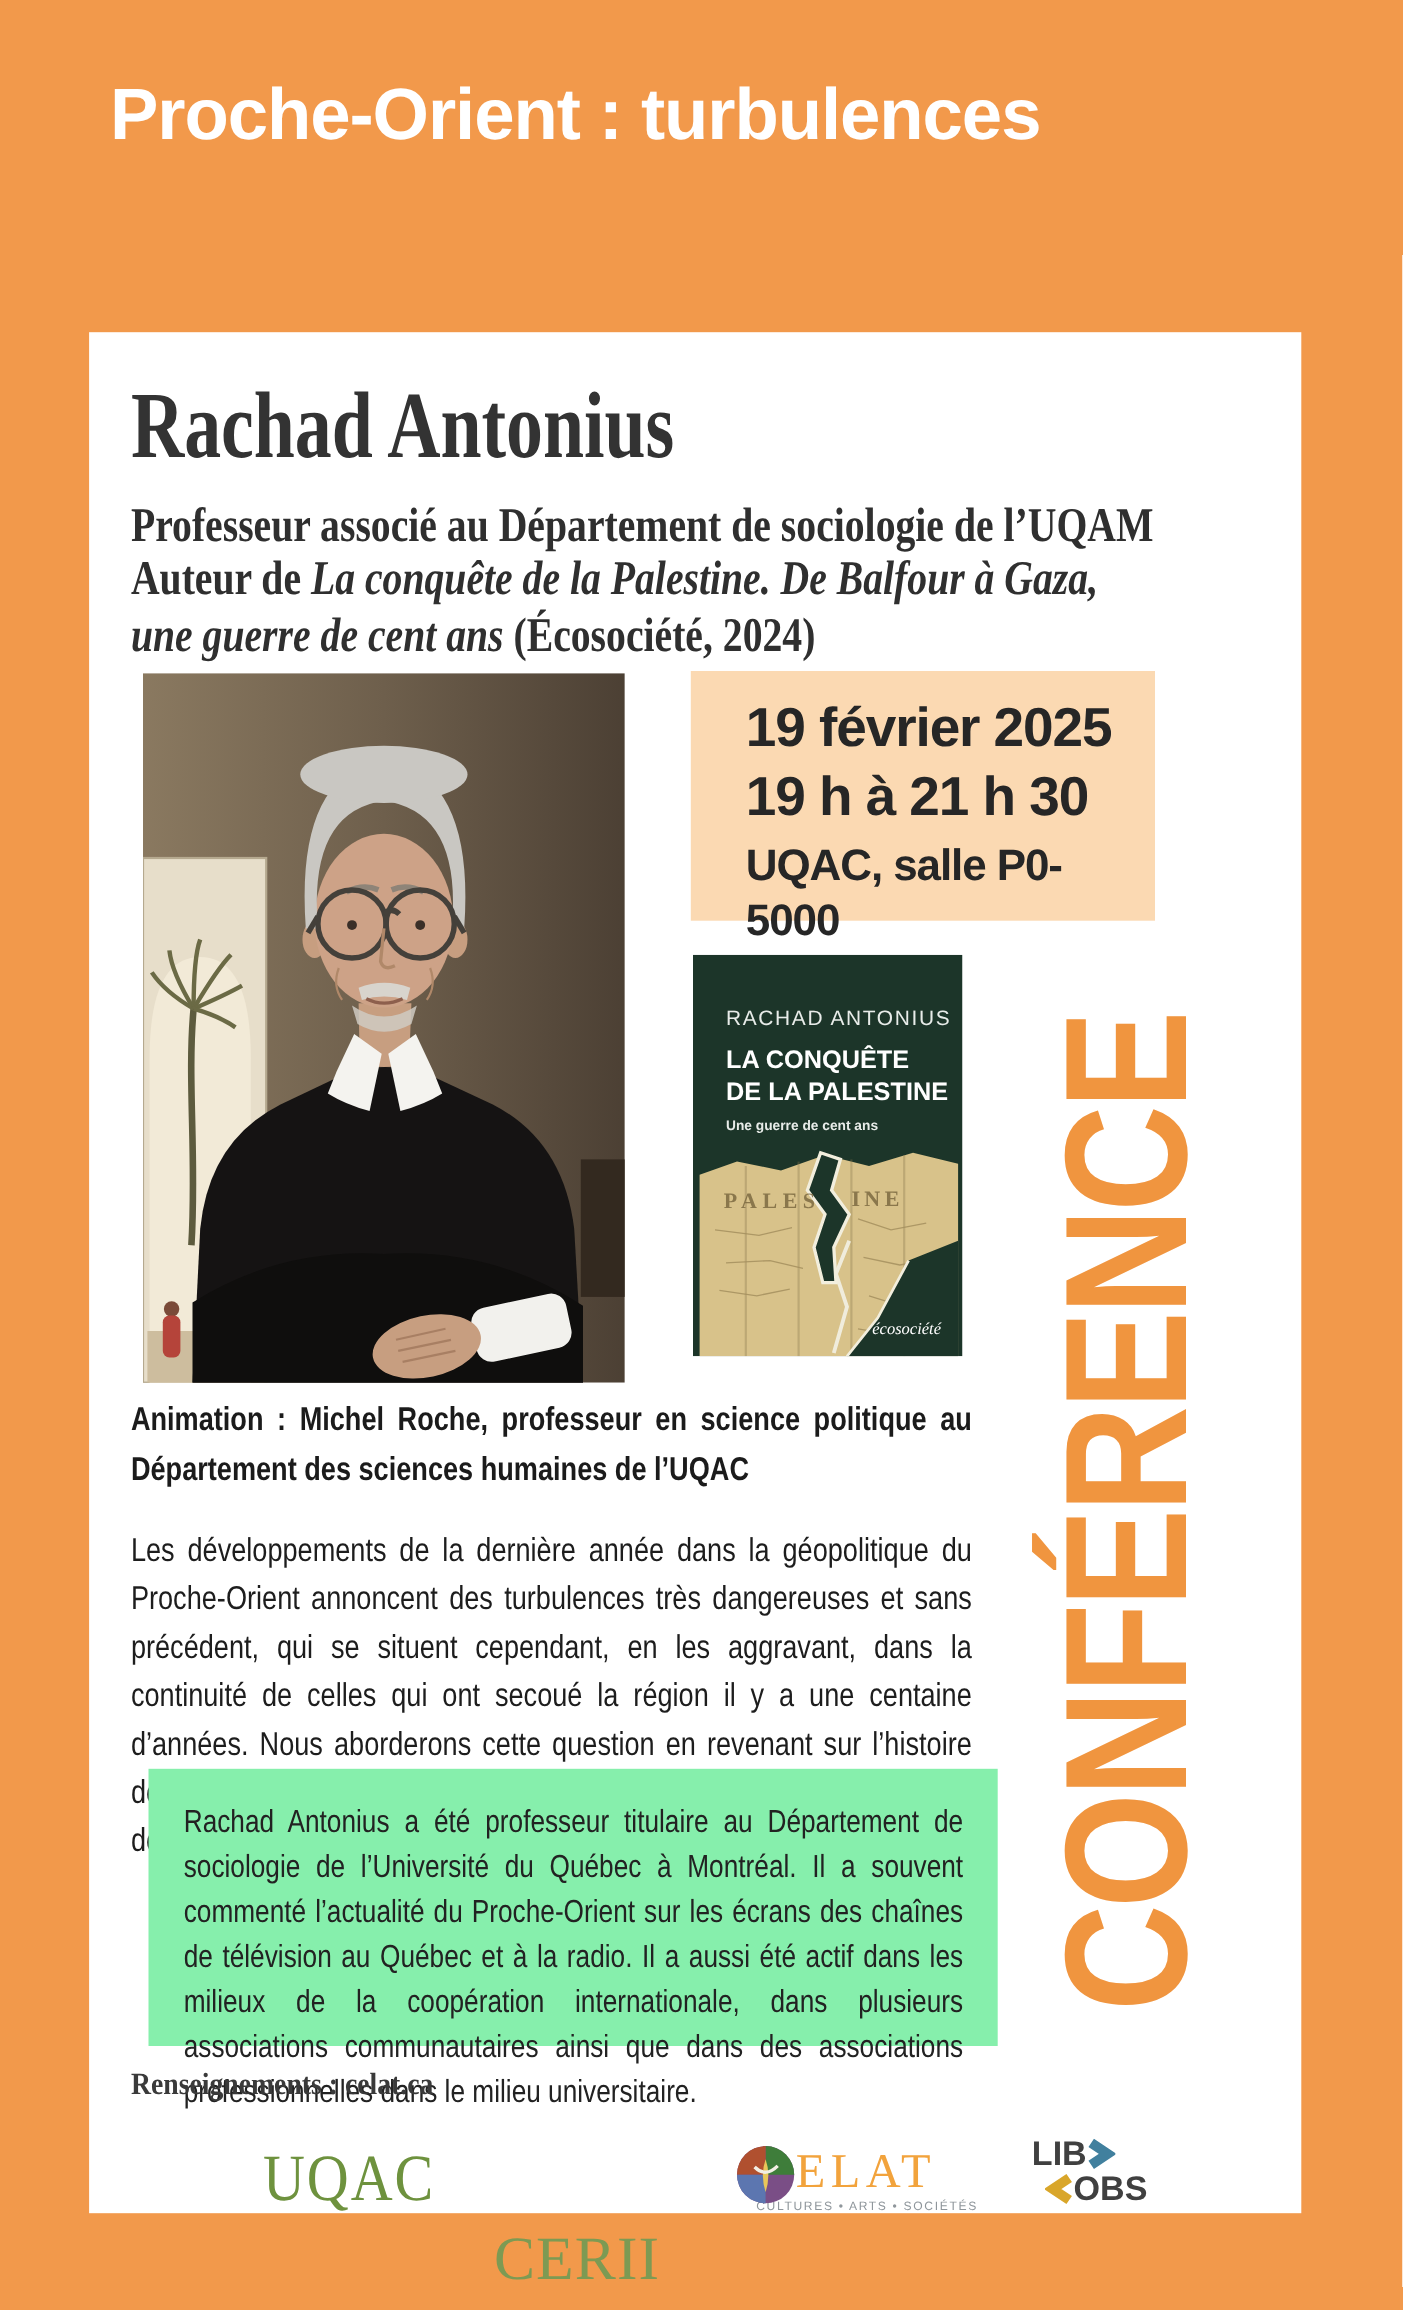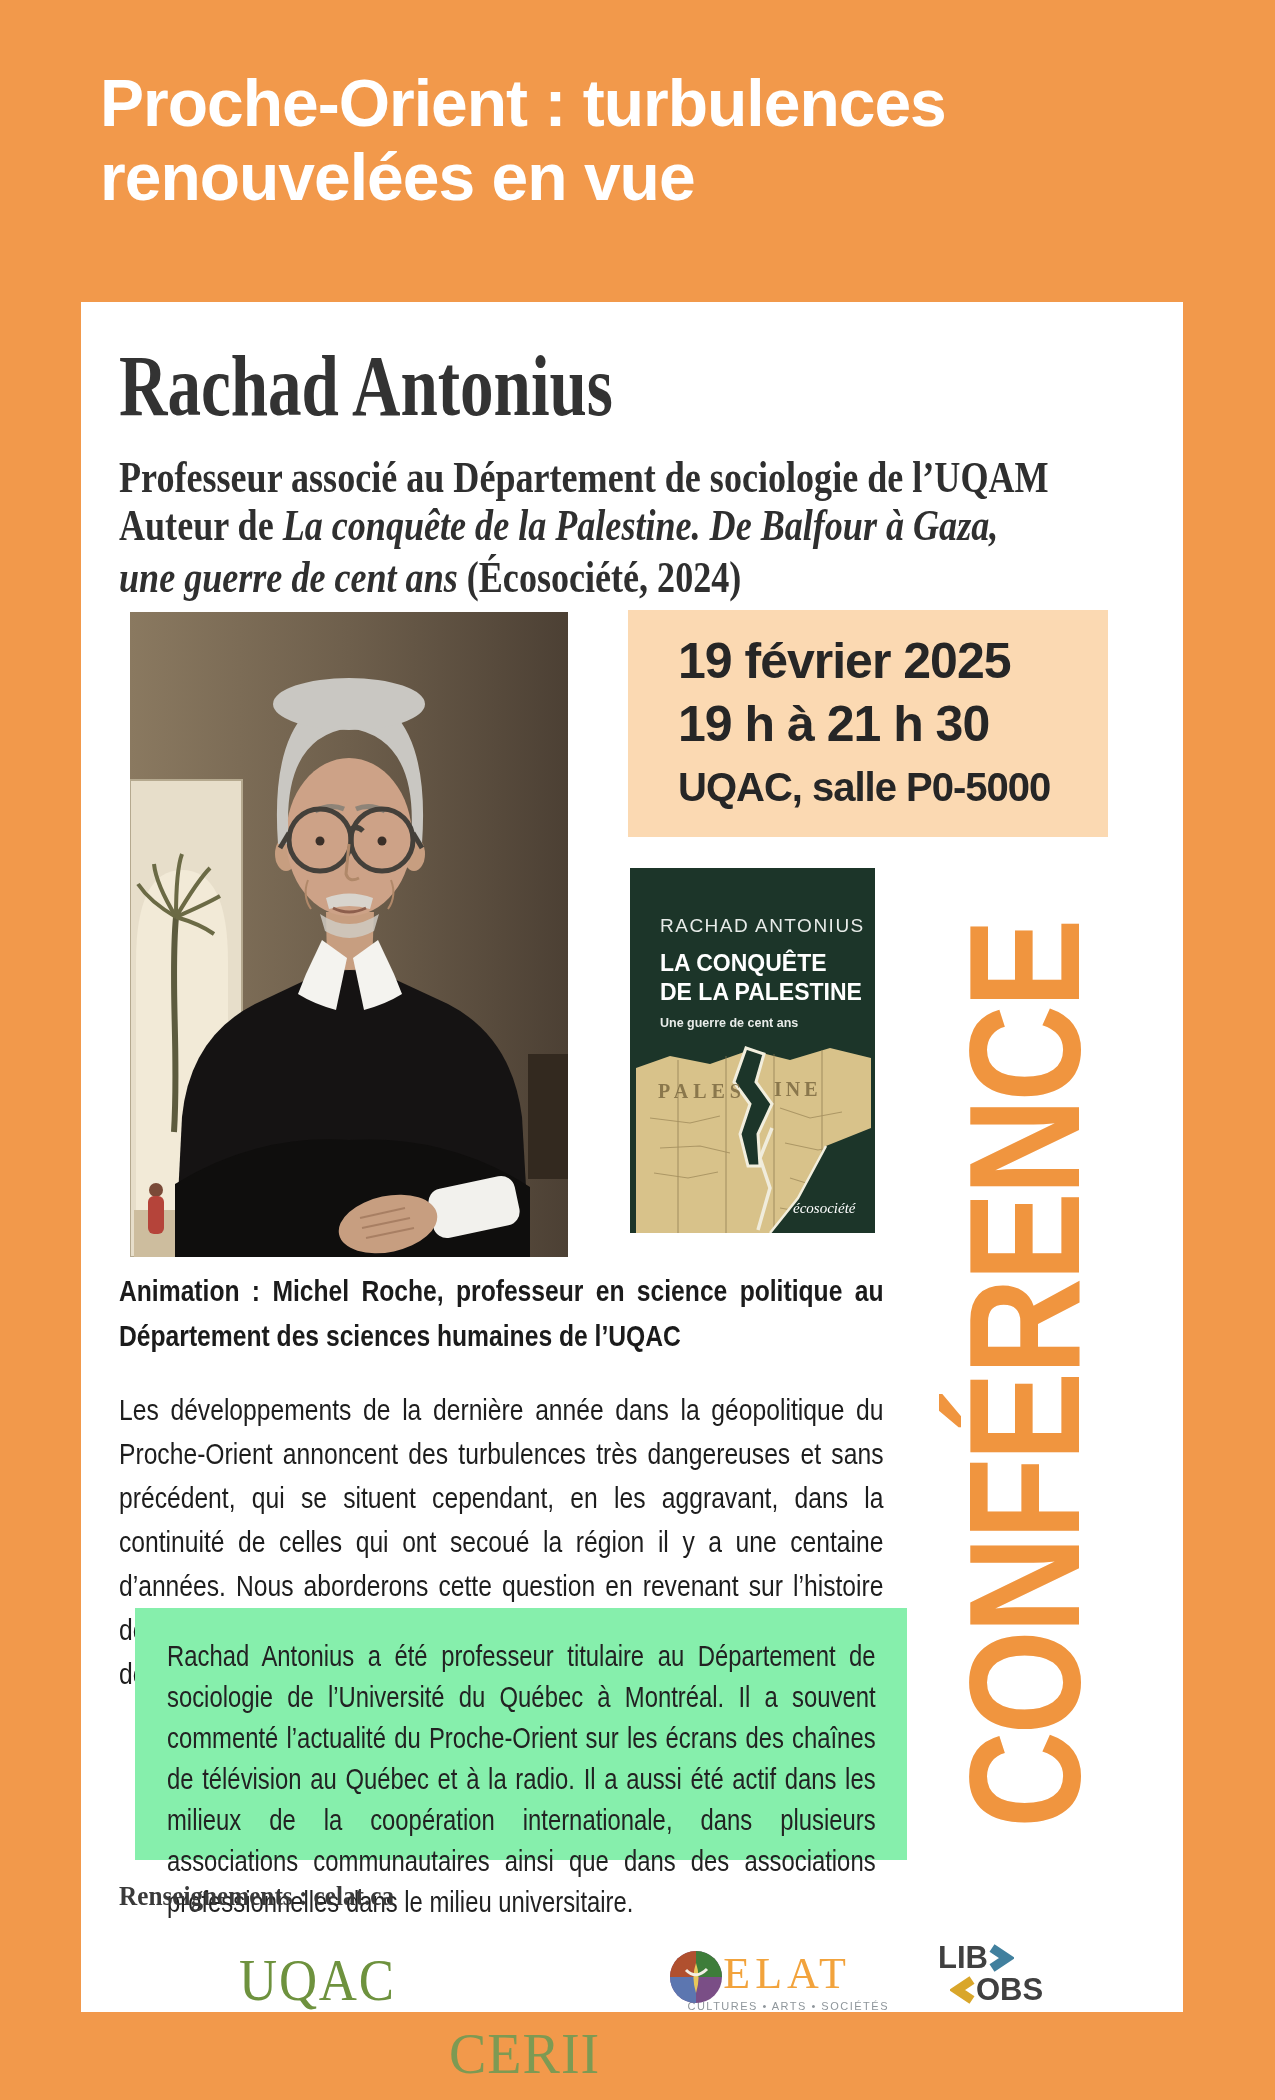--- a/index.html
+++ b/index.html
@@ -24,21 +24,21 @@
   .speaker-name { position:absolute; left:38px; top:34px; font-size:86px; transform:scaleX(0.78); }
   .speaker-title { position:absolute; left:38px; top:150px; font-size:44px; transform:scaleX(0.82); color:#2f2f2f; }
   .author-block { position:absolute; left:38px; top:198px; font-family:"Liberation Serif", serif;
                   font-weight:700; color:#2f2f2f; font-size:44px; line-height:52px;
                   transform:scaleX(0.82); transform-origin:0 0; white-space:nowrap; }
   .author-block .it { font-style:italic; }
   
   .portrait { position:absolute; left:49px; top:310px; width:438px; height:645px; }
   
   .event-box {
-    position:absolute; left:547px; top:308px; width:480px; height:227px;
+    position:absolute; left:547px; top:308px; width:422px; height:227px;
     background:#FBD9B2; color:#262626; box-sizing:border-box; padding:20px 0 0 50px;
   }
   .event-line-big { font-size:50px; font-weight:700; line-height:63px; letter-spacing:-1px; }
   .event-line-small { font-size:40px; font-weight:700; line-height:50px; margin-top:6px; letter-spacing:-1px; }
   
   .book { position:absolute; left:549px; top:566px; width:245px; height:365px; }
   
   .conference {
     position:absolute; left:393px; top:993px; width:1100px; height:160px;
     transform:rotate(-90deg) scaleX(0.85); transform-origin:50% 50%;
@@ -95,21 +95,20 @@
   .libobs-row.second { margin-left:12px; margin-top:1px; }
   .chev { display:block; }
 </style>
 </head>
 <body>
 
 <div class="page">
 
   <div class="header-title">
     <div>Proche-Orient : turbulences</div>
-    <div>renouvelées en vue</div>
   </div>
 
   <div class="card">
 
     <span class="serif-cond speaker-name">Rachad Antonius</span>
 
     <span class="serif-cond speaker-title">Professeur associé au Département de sociologie de l’UQAM</span>
 
     <div class="author-block">
       <div>

